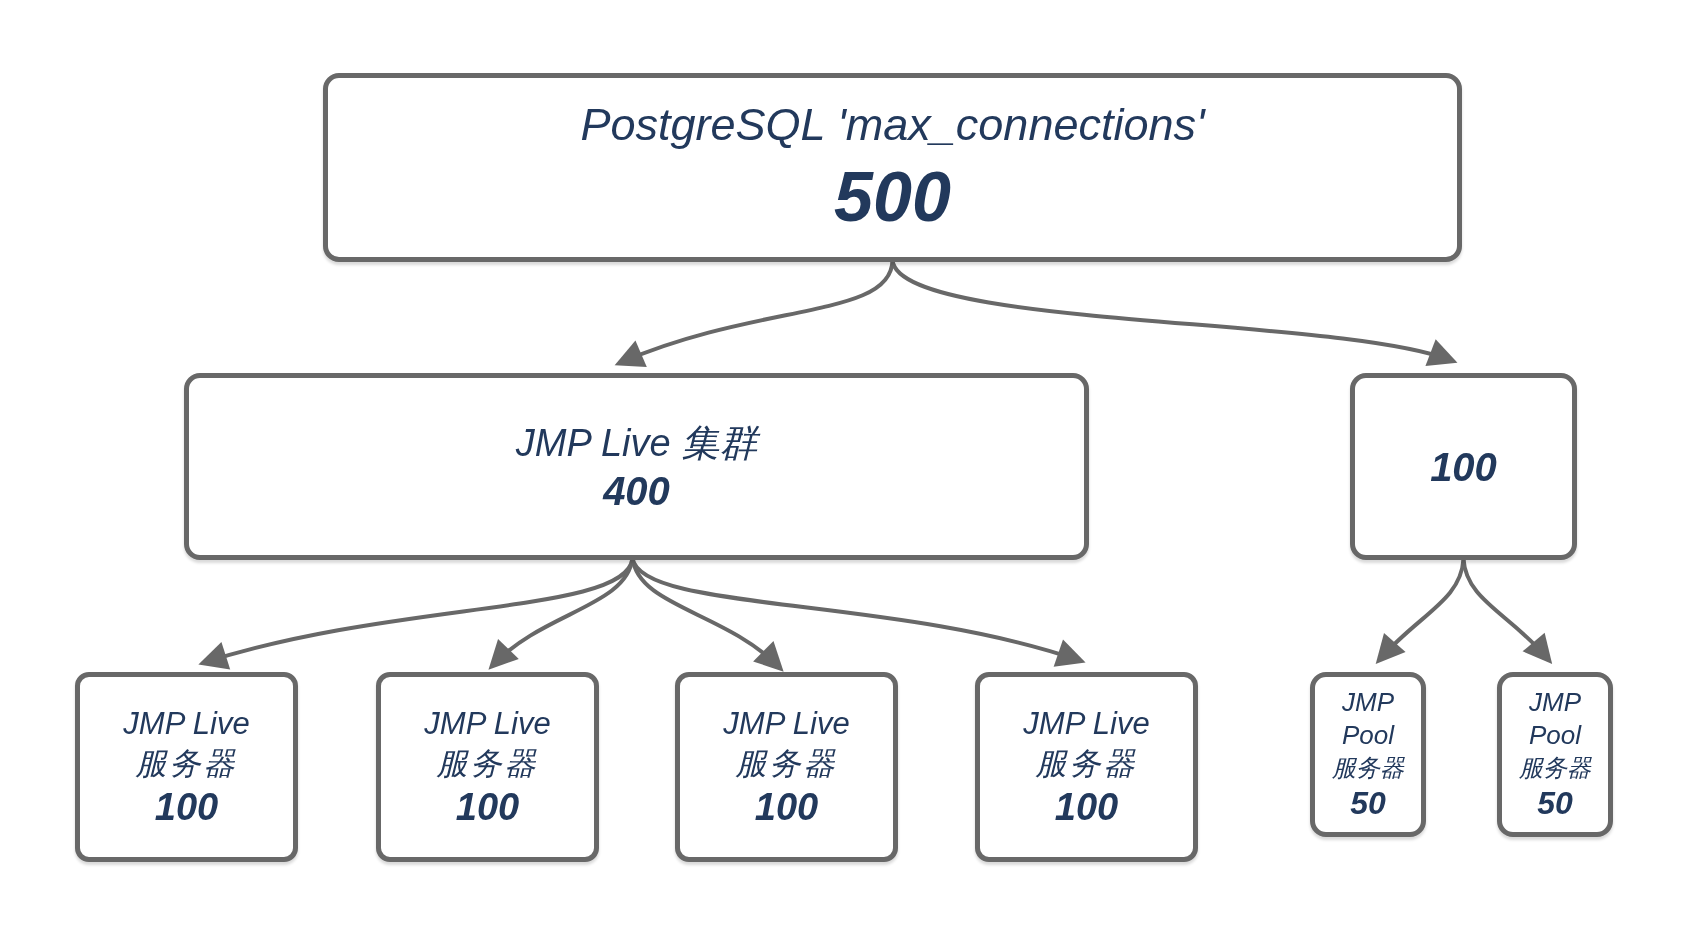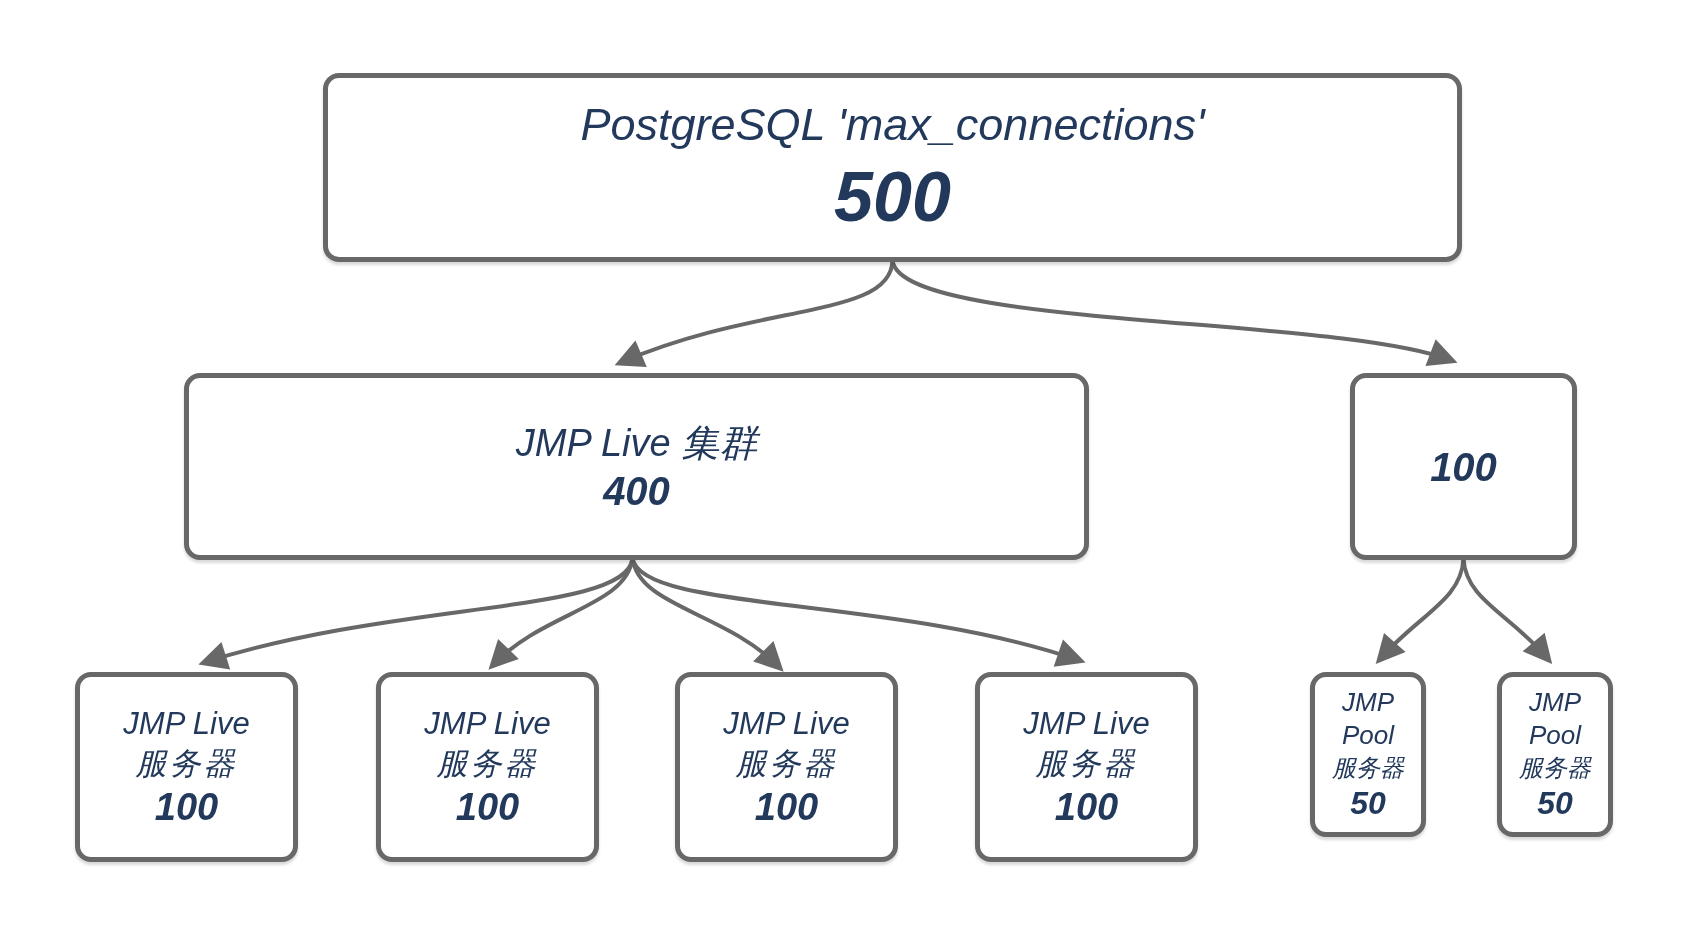--- a/index.html
+++ b/index.html
@@ -27,21 +27,21 @@
     display:flex;flex-direction:column;
     align-items:center;justify-content:center;
     text-align:center;
     color:var(--text);
     box-shadow:0 3px 3px rgba(0,0,0,0.15);
     font-style:italic;
   }
   .root-box{left:323px;top:73px;width:1139px;height:189px;}
   .cluster-box{left:184px;top:373px;width:905px;height:187px;}
   .pool-box{left:1350px;top:373px;width:227px;height:187px;}
-  .live-box{top:672px;width:223px;height:190px;}
+  .live-box{top:672px;width:223px;height:190px;border-radius:14px;}
   .live-1{left:75px;}
   .live-2{left:376px;}
   .live-3{left:675px;}
   .live-4{left:975px;}
   .pool-server-box{top:672px;width:116px;height:165px;}
   .pool-s1{left:1310px;}
   .pool-s2{left:1497px;}
 
   .root-title{font-size:45px;line-height:1.3;}
   .root-value{font-size:70px;line-height:1.2;font-weight:bold;}

